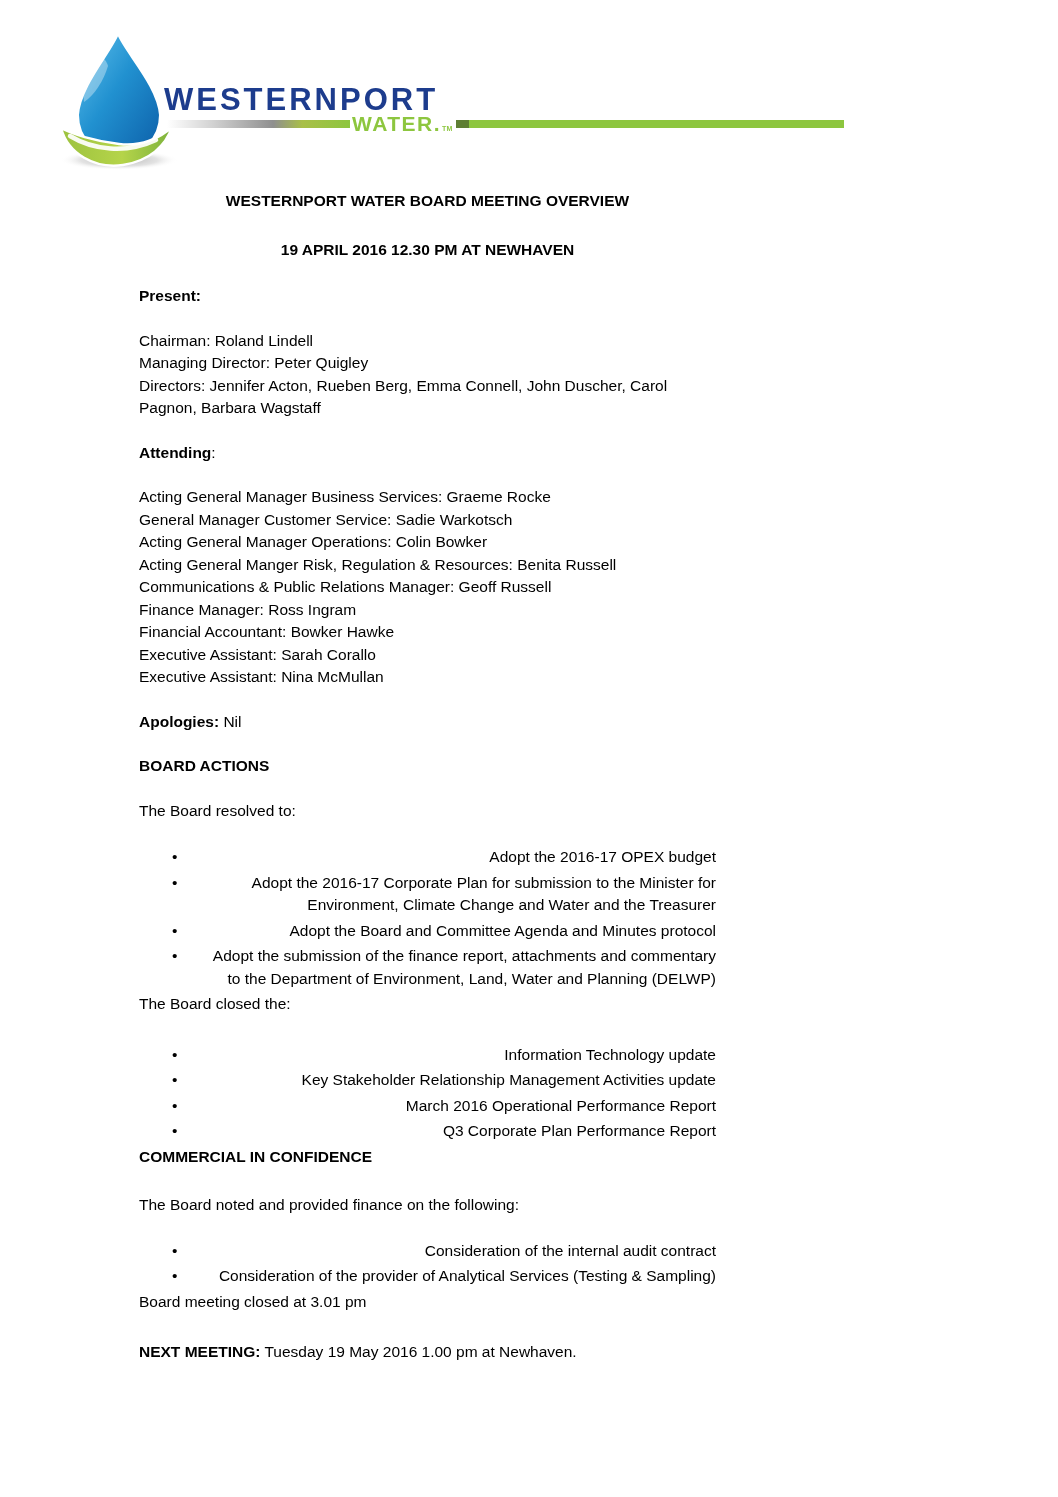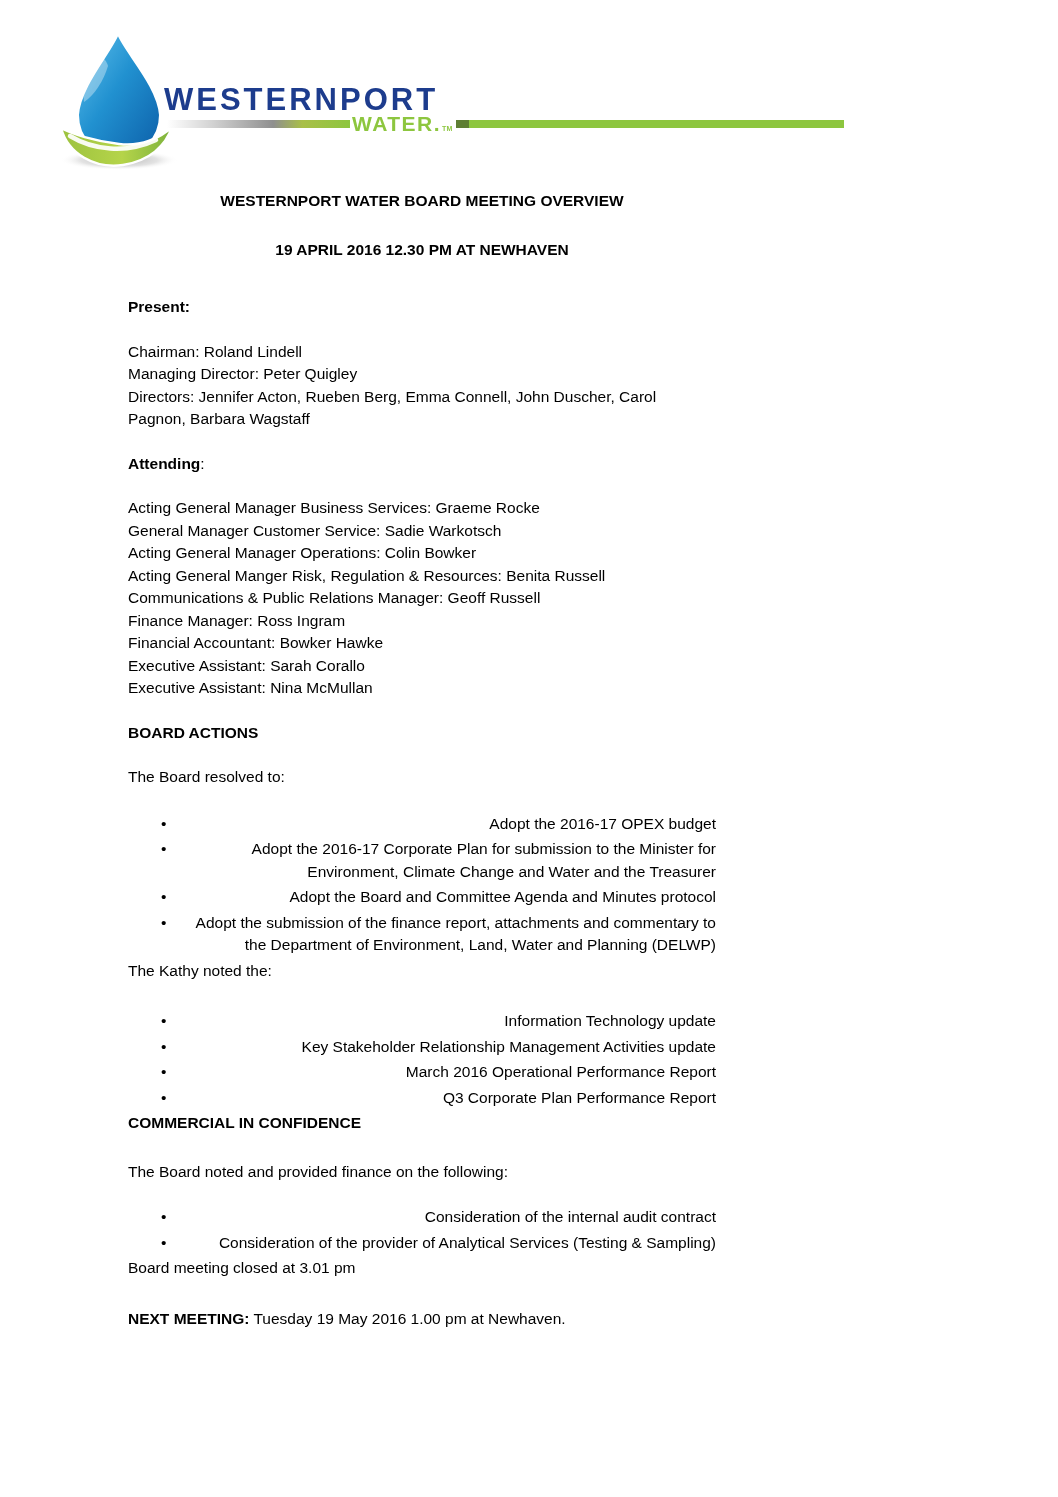--- a/index.html
+++ b/index.html
@@ -7,20 +7,21 @@
   .page {
     position: relative;
     width: 844px;
     height: 1497px;
     background: #ffffff;
     font-family: "Liberation Sans", "DejaVu Sans", sans-serif;
     font-size: 15.5px;
     line-height: 22.5px;
     color: #000000;
     overflow: hidden;
+    padding-left: 11px;
   }
 
   
   .logo-icon { position: absolute; left: 55px; top: 30px; }
   .brand-name {
     position: absolute; left: 164px; top: 84px;
     font-size: 31px; font-weight: bold; letter-spacing: 3px;
     color: #1d3c8d; line-height: 1; white-space: nowrap;
   }
   .brand-row {
@@ -46,21 +47,21 @@
 
   
   .content { padding: 190px 128px 0 128px; }
   p, .line { margin: 0; }
   .center { text-align: center; }
   .b { font-weight: bold; }
   .mb17 { margin-bottom: 17px; }
   .mb22 { margin-bottom: 22px; }
   .mb23 { margin-bottom: 23px; }
   .mb24 { margin-bottom: 24px; }
-  .mb25 { margin-bottom: 35px; }
+  .mb25 { margin-bottom: 24px; }
   .mb26 { margin-bottom: 26px; }
   .mb28 { margin-bottom: 28px; }
   .mb48 { margin-bottom: 28px; }
 
   ul.bullets { list-style: none; margin: 0; padding: 0; }
   ul.bullets li { position: relative; padding-left: 65px; margin-bottom: 3px; text-align: right; }
   ul.bullets li::before {
     content: "\2022";
     position: absolute; left: 33px; top: 0;
     font-size: 15.5px;
@@ -123,32 +124,33 @@
       <div class="line">General Manager Customer Service: Sadie Warkotsch</div>
       <div class="line">Acting General Manager Operations: Colin Bowker</div>
       <div class="line">Acting General Manger Risk, Regulation &amp; Resources: Benita Russell</div>
       <div class="line">Communications &amp; Public Relations Manager: Geoff Russell</div>
       <div class="line">Finance Manager: Ross Ingram</div>
       <div class="line">Financial Accountant: Bowker Hawke</div>
       <div class="line">Executive Assistant: Sarah Corallo</div>
       <div class="line">Executive Assistant: Nina McMullan</div>
     </div>
 
+    <p class="mb22"><span class="b">Apologies:</span> <span>Nil</span></p>
 
     <p class="b mb22">BOARD ACTIONS</p>
 
     <p class="mb24">The Board resolved to:</p>
     <ul class="bullets mb24">
       <li>Adopt the 2016-17 OPEX budget</li>
       <li>Adopt the 2016-17 Corporate Plan for submission to the Minister for Environment, Climate Change and Water and the Treasurer</li>
       <li>Adopt the Board and Committee Agenda and Minutes protocol</li>
       <li>Adopt the submission of the finance report, attachments and commentary to the Department of Environment, Land, Water and Planning (DELWP)</li>
     </ul>
 
-    <p class="mb28">The Kathy noted the:</p>
+    <p class="mb28">The Board closed the:</p>
     <ul class="bullets mb17">
       <li>Information Technology update</li>
       <li>Key Stakeholder Relationship Management Activities update</li>
       <li>March 2016 Operational Performance Report</li>
       <li>Q3 Corporate Plan Performance Report</li>
     </ul>
 
     <p class="b mb26">COMMERCIAL IN CONFIDENCE</p>
     <p class="mb23">The Board noted and provided finance on the following:</p>
     <ul class="bullets mb22">

